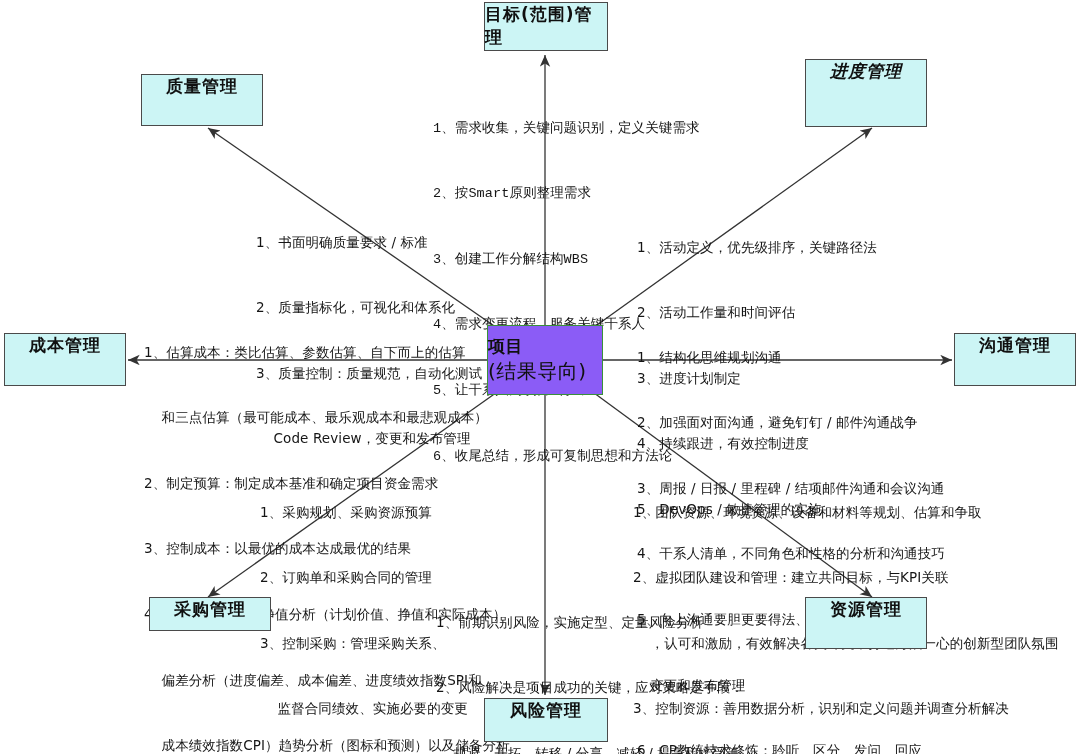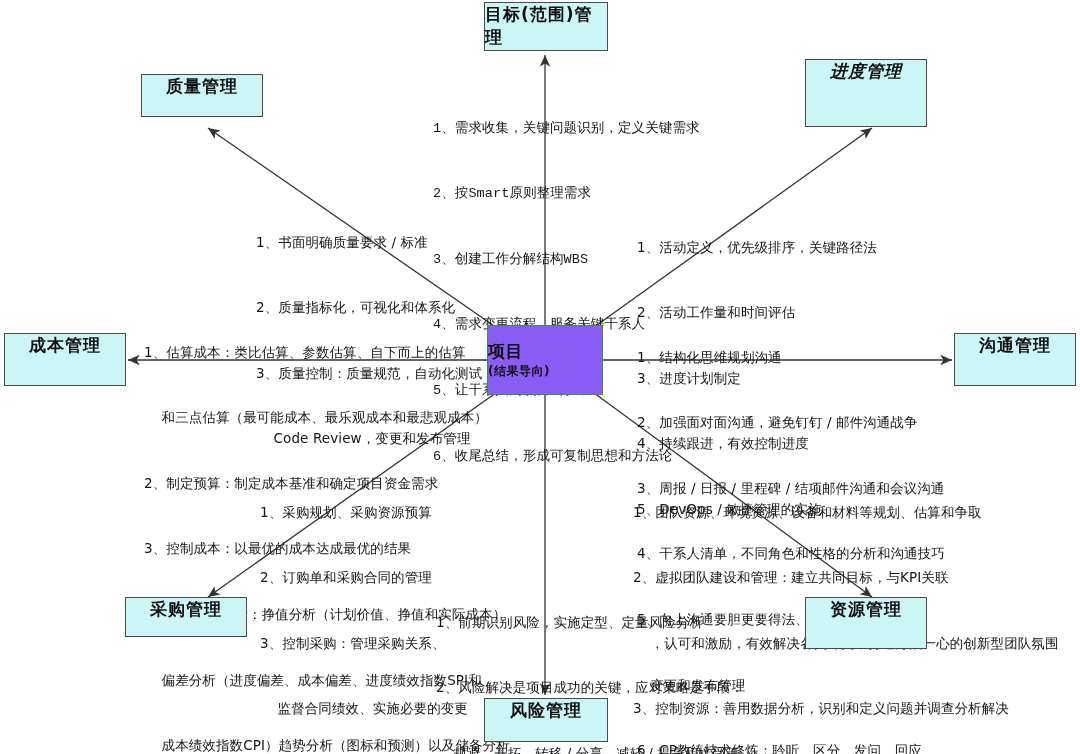--- a/index.html
+++ b/index.html
@@ -42,22 +42,22 @@
     z-index: 4;
   }
   .node.center {
     background: #8b5cf6;
     border: 1.4px solid #3a8f3a;
     flex-direction: column;
     line-height: 1.35;
     letter-spacing: 0.5px;
   }
   .node.center .sub {
-    font-weight: 700;
-    font-size: 12px;
+    font-weight: 400;
+    font-size: 20px;
   }
   .textblock {
     position: absolute;
     z-index: 3;
     font-size: 13.5px;
     line-height: 1.62;
     color: #151515;
     white-space: pre;
     letter-spacing: 0.1px;
   }
@@ -90,37 +90,37 @@
       <line x1="590" y1="330" x2="872" y2="128"></line>
       <line x1="500" y1="390" x2="208" y2="597"></line>
       <line x1="590" y1="390" x2="872" y2="597"></line>
     </g>
   </svg>
 
   <div class="node" style="left:484px; top:2px; width:124px; height:49px;">
     <span>目标(范围)管理</span>
   </div>
 
-  <div class="node" style="left:141px; top:74px; width:122px; height:43px;">
+  <div class="node" style="left:141px; top:74px; width:122px; height:52px;">
     <span>质量管理</span>
   </div>
 
   <div class="node" style="left:805px; top:59px; width:122px; height:68px;font-style:italic;">
     <span>进度管理</span>
   </div>
 
   <div class="node" style="left:4px; top:333px; width:122px; height:53px;">
     <span>成本管理</span>
   </div>
 
   <div class="node" style="left:954px; top:333px; width:122px; height:53px;">
     <span>沟通管理</span>
   </div>
 
-  <div class="node" style="left:125px; top:597px; width:122px; height:40px;">
+  <div class="node" style="left:149px; top:597px; width:122px; height:34px;">
     <span>采购管理</span>
   </div>
 
   <div class="node" style="left:805px; top:597px; width:122px; height:52px;">
     <span>资源管理</span>
   </div>
 
   <div class="node" style="left:484px; top:698px; width:124px; height:44px;">
     <span>风险管理</span>
   </div>

